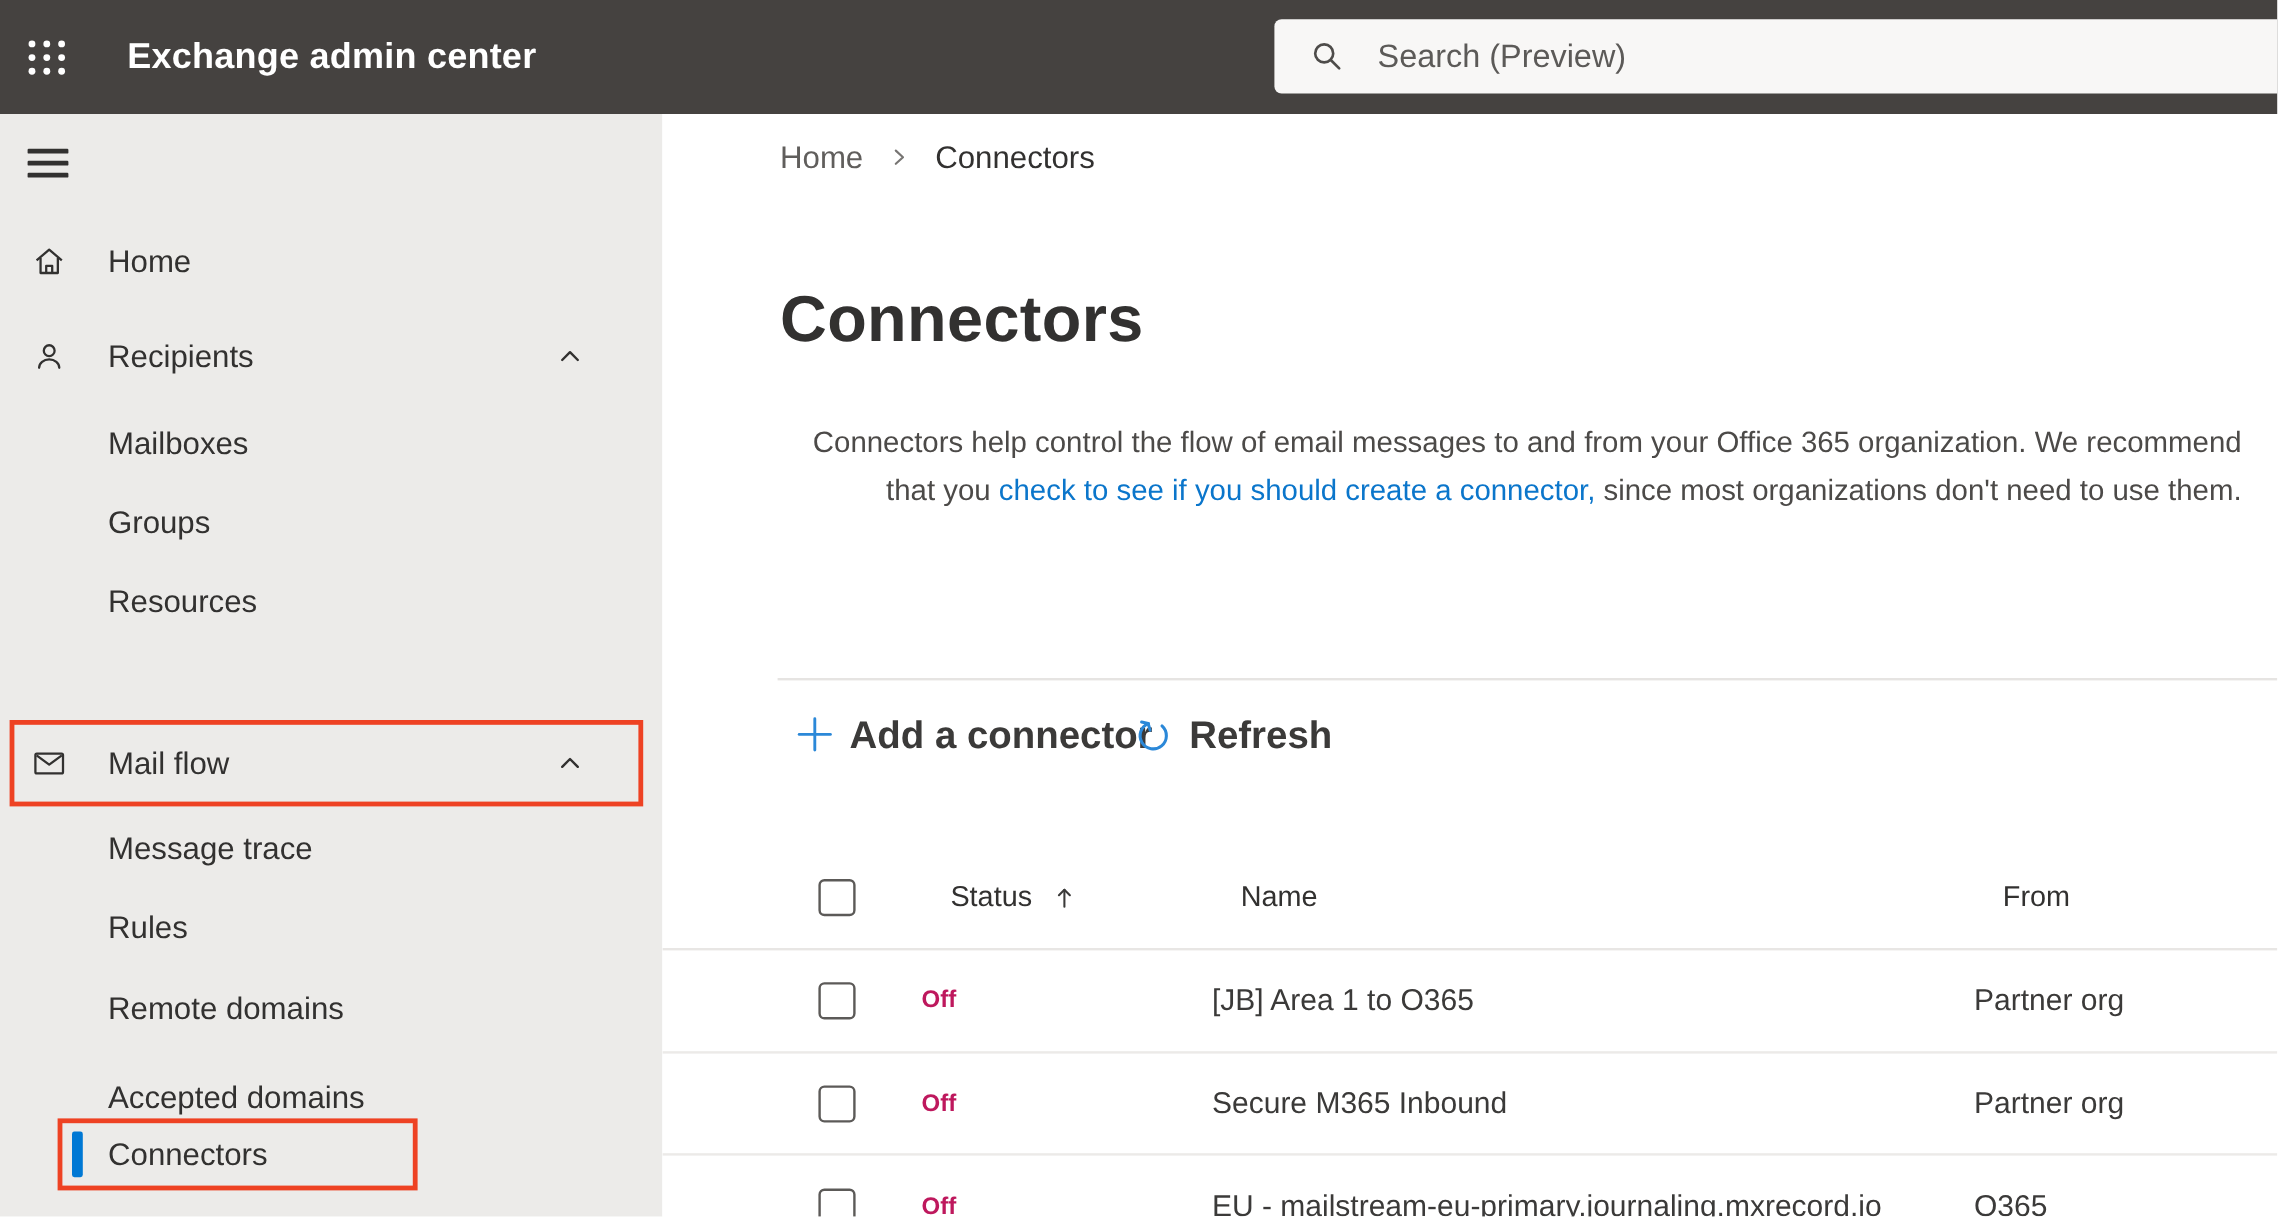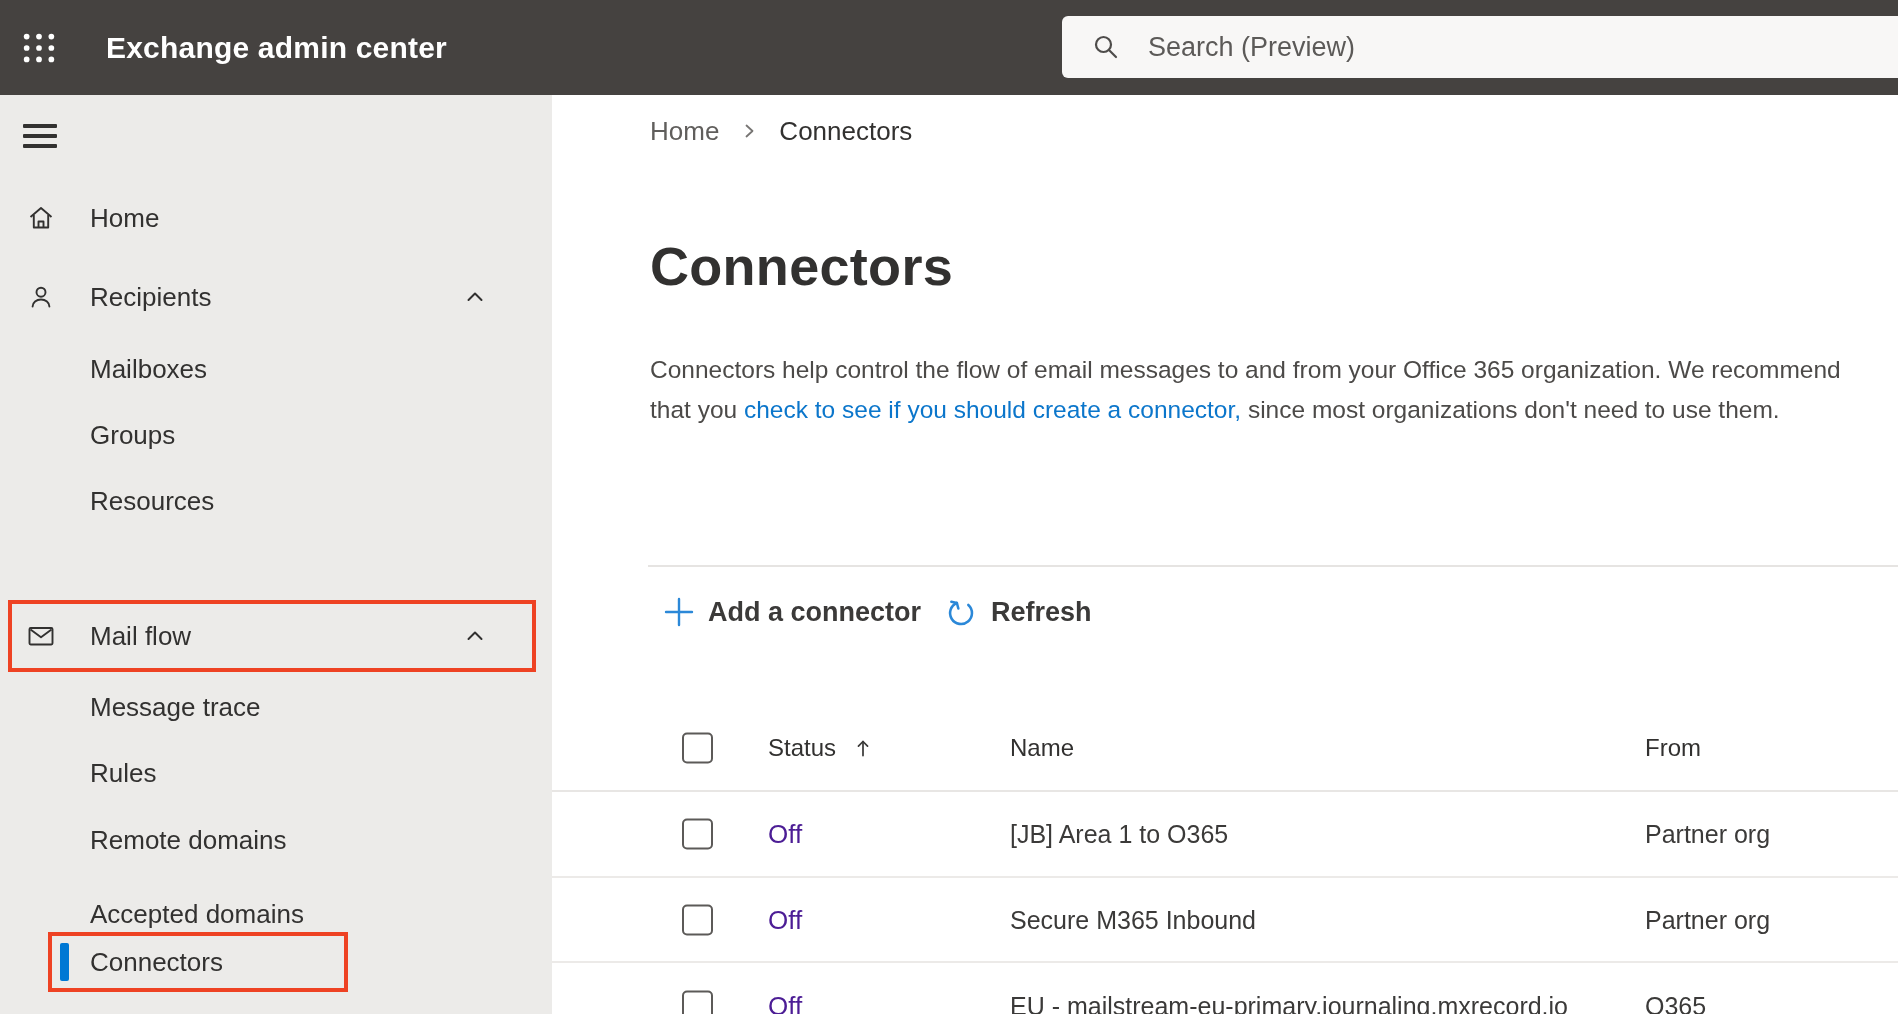--- a/index.html
+++ b/index.html
@@ -25,36 +25,36 @@
   .nav-row .nav-label{position:absolute;left:90px;font-size:26px;color:#323130;white-space:nowrap;}
   .nav-row .chev{position:absolute;left:462px;top:50%;transform:translateY(-50%);width:26px;height:26px;}
   .annotation{position:absolute;border:4px solid #ee4223;pointer-events:none;}
   .sel-indicator{position:absolute;left:60px;top:848px;width:9px;height:38px;background:#0078d4;border-radius:2px;}
   
   .main{position:absolute;left:552px;top:95px;right:0;bottom:0;background:#ffffff;overflow:hidden;}
   .breadcrumb{position:absolute;left:98px;top:18px;height:36px;display:flex;align-items:center;gap:20px;font-size:26px;}
   .crumb-home{color:#605e5c;cursor:pointer;}
   .crumb-current{color:#323130;}
   .page-title{position:absolute;left:98px;top:140px;font-size:54px;font-weight:700;color:#323130;letter-spacing:.3px;}
-  .description{position:absolute;left:98px;top:255px;width:1218px;font-size:24.5px;line-height:40px;color:#4c4a48;}
+  .description{position:absolute;left:98px;top:255px;width:1218px;font-size:24.5px;line-height:40px;color:#4c4a48;text-align:right;}
   .description a{color:#0b76cb;text-decoration:none;cursor:pointer;}
   .divider{position:absolute;left:96px;right:0;height:2px;background:#e6e4e2;}
   .toolbar{position:absolute;left:0;right:0;top:495px;height:44px;}
   .tool-btn{position:absolute;display:flex;align-items:center;height:44px;cursor:pointer;}
-  .tool-btn .tool-label{font-size:27px;font-weight:700;color:#3b3a39;white-space:nowrap;}
+  .tool-btn .tool-label{font-size:32px;font-weight:700;color:#3b3a39;white-space:nowrap;}
   
   .tbl-header{position:absolute;left:0;right:0;top:610px;height:87px;border-bottom:2px solid #e8e6e4;}
   .tbl-row{position:absolute;left:0;right:0;height:85px;border-bottom:2px solid #eceae8;cursor:pointer;}
   .cell{position:absolute;top:50%;transform:translateY(-50%);white-space:nowrap;}
   .checkbox{position:absolute;left:130px;top:50%;transform:translateY(-50%);width:31px;height:31px;border:2.5px solid #5c5a58;border-radius:5px;background:#ffffff;cursor:pointer;}
   .col-status{left:216px;}
   .col-name{left:458px;}
   .col-from{left:1093px;}
-  .hdr-text{font-size:24px;color:#323130;display:flex;align-items:center;gap:14px;cursor:pointer;}
-  .status-val{font-size:26px;font-weight:400;color:#4c1d95;}
+  .hdr-text{font-size:24px;color:#323130;display:flex;align-items:center;gap:14px;cursor:pointer;margin-left:24px;}
+  .status-val{font-size:20px;font-weight:700;color:#be185d;}
   .name-val,.from-val{font-size:25px;color:#3b3a39;}
   svg{display:block;}
 </style>
 </head>
 <body>
 
 <div class="canvas">
 
   <div class="topbar">
     <div class="waffle-btn">

